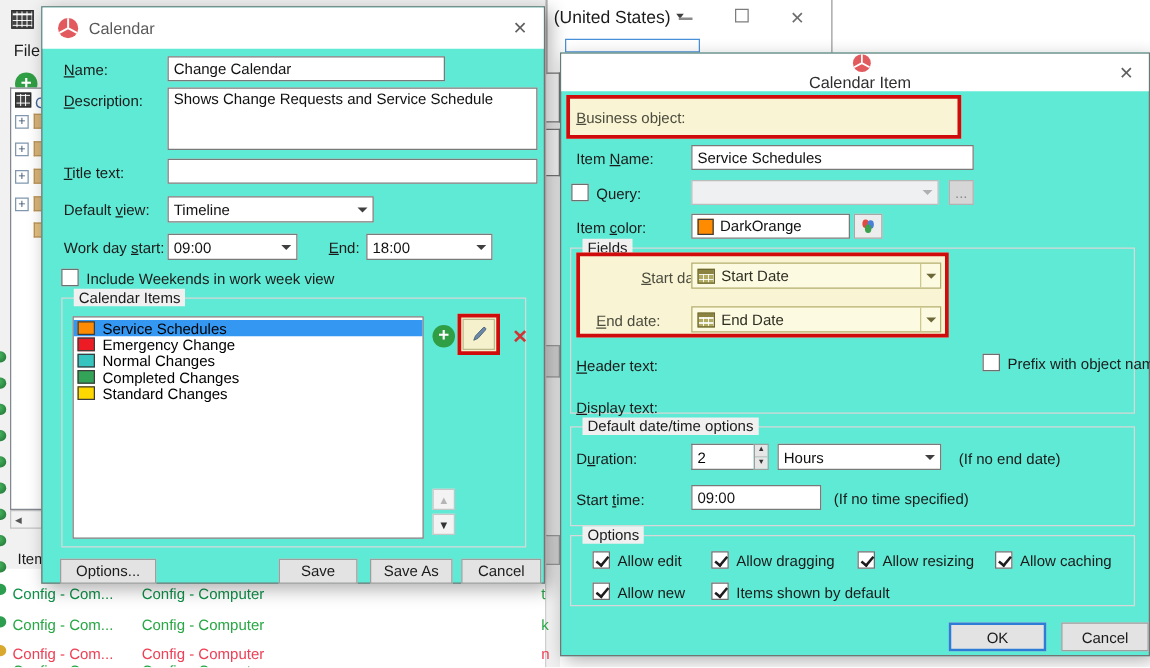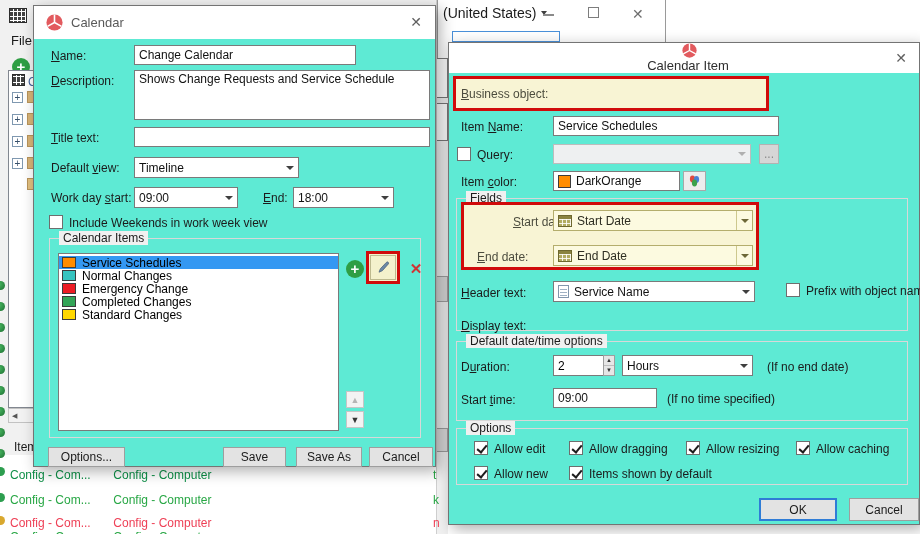--- a/index.html
+++ b/index.html
@@ -215,26 +215,26 @@
     <div class="groupbox" style="left:15px;top:232px;width:372px;height:200px;">
       <span class="gb-label">Calendar Items</span>
     </div>
 
     <div class="listbox" style="left:24px;top:247px;width:281px;height:178px;">
       <div class="list-item selected">
         <span class="swatch" style="background: rgb(255, 140, 0);"></span>
         <span>Service Schedules</span>
       </div>
       <div class="list-item">
+        <span class="swatch" style="background: rgb(237, 28, 36);"></span>
+        <span>Emergency Change</span>
+      </div>
+      <div class="list-item">
         <span class="swatch" style="background: rgb(53, 196, 192);"></span>
         <span>Normal Changes</span>
-      </div>
-      <div class="list-item">
-        <span class="swatch" style="background: rgb(237, 28, 36);"></span>
-        <span>Emergency Change</span>
       </div>
       <div class="list-item">
         <span class="swatch" style="background: rgb(51, 164, 87);"></span>
         <span>Completed Changes</span>
       </div>
       <div class="list-item">
         <span class="swatch" style="background: rgb(255, 216, 0);"></span>
         <span>Standard Changes</span>
       </div>
     </div>
@@ -315,27 +315,20 @@
     <span class="abs txt" style="left:28px;top:207px;color:#4c4c3e;"><u>E</u>nd date:</span>
     <div class="combo datefield" style="left:104px;top:202px;width:200px;height:21px;">
       <span class="cal-ico"></span>
       <span>End Date</span>
       <span class="arrow-box">
           <span class="tri-down"></span>
         </span>
     </div>
 
     <span class="abs txt" style="left:12px;top:243px;"><u>H</u>eader text:</span>
-    <div class="combo" style="left:104px;top:238px;width:202px;height:21px;">
-      <span class="doc-ico"></span>
-      <span>Service Name</span>
-      <span class="arrow-box">
-          <span class="tri-down"></span>
-        </span>
-    </div>
     <span class="cb" style="left:337px;top:240px;"></span>
     <span class="abs txt" style="left:357px;top:241px;">Prefix with object name</span>
 
     <span class="abs txt" style="left:12px;top:276px;"><u>D</u>isplay text:</span>
 
     <div class="groupbox" style="left:7px;top:298px;width:452px;height:80px;">
       <span class="gb-label">Default date/time options</span>
     </div>
     <span class="abs txt" style="left:12px;top:317px;">D<u>u</u>ration:</span>
     <div class="spin" style="left:104px;top:312px;width:62px;height:21px;">

